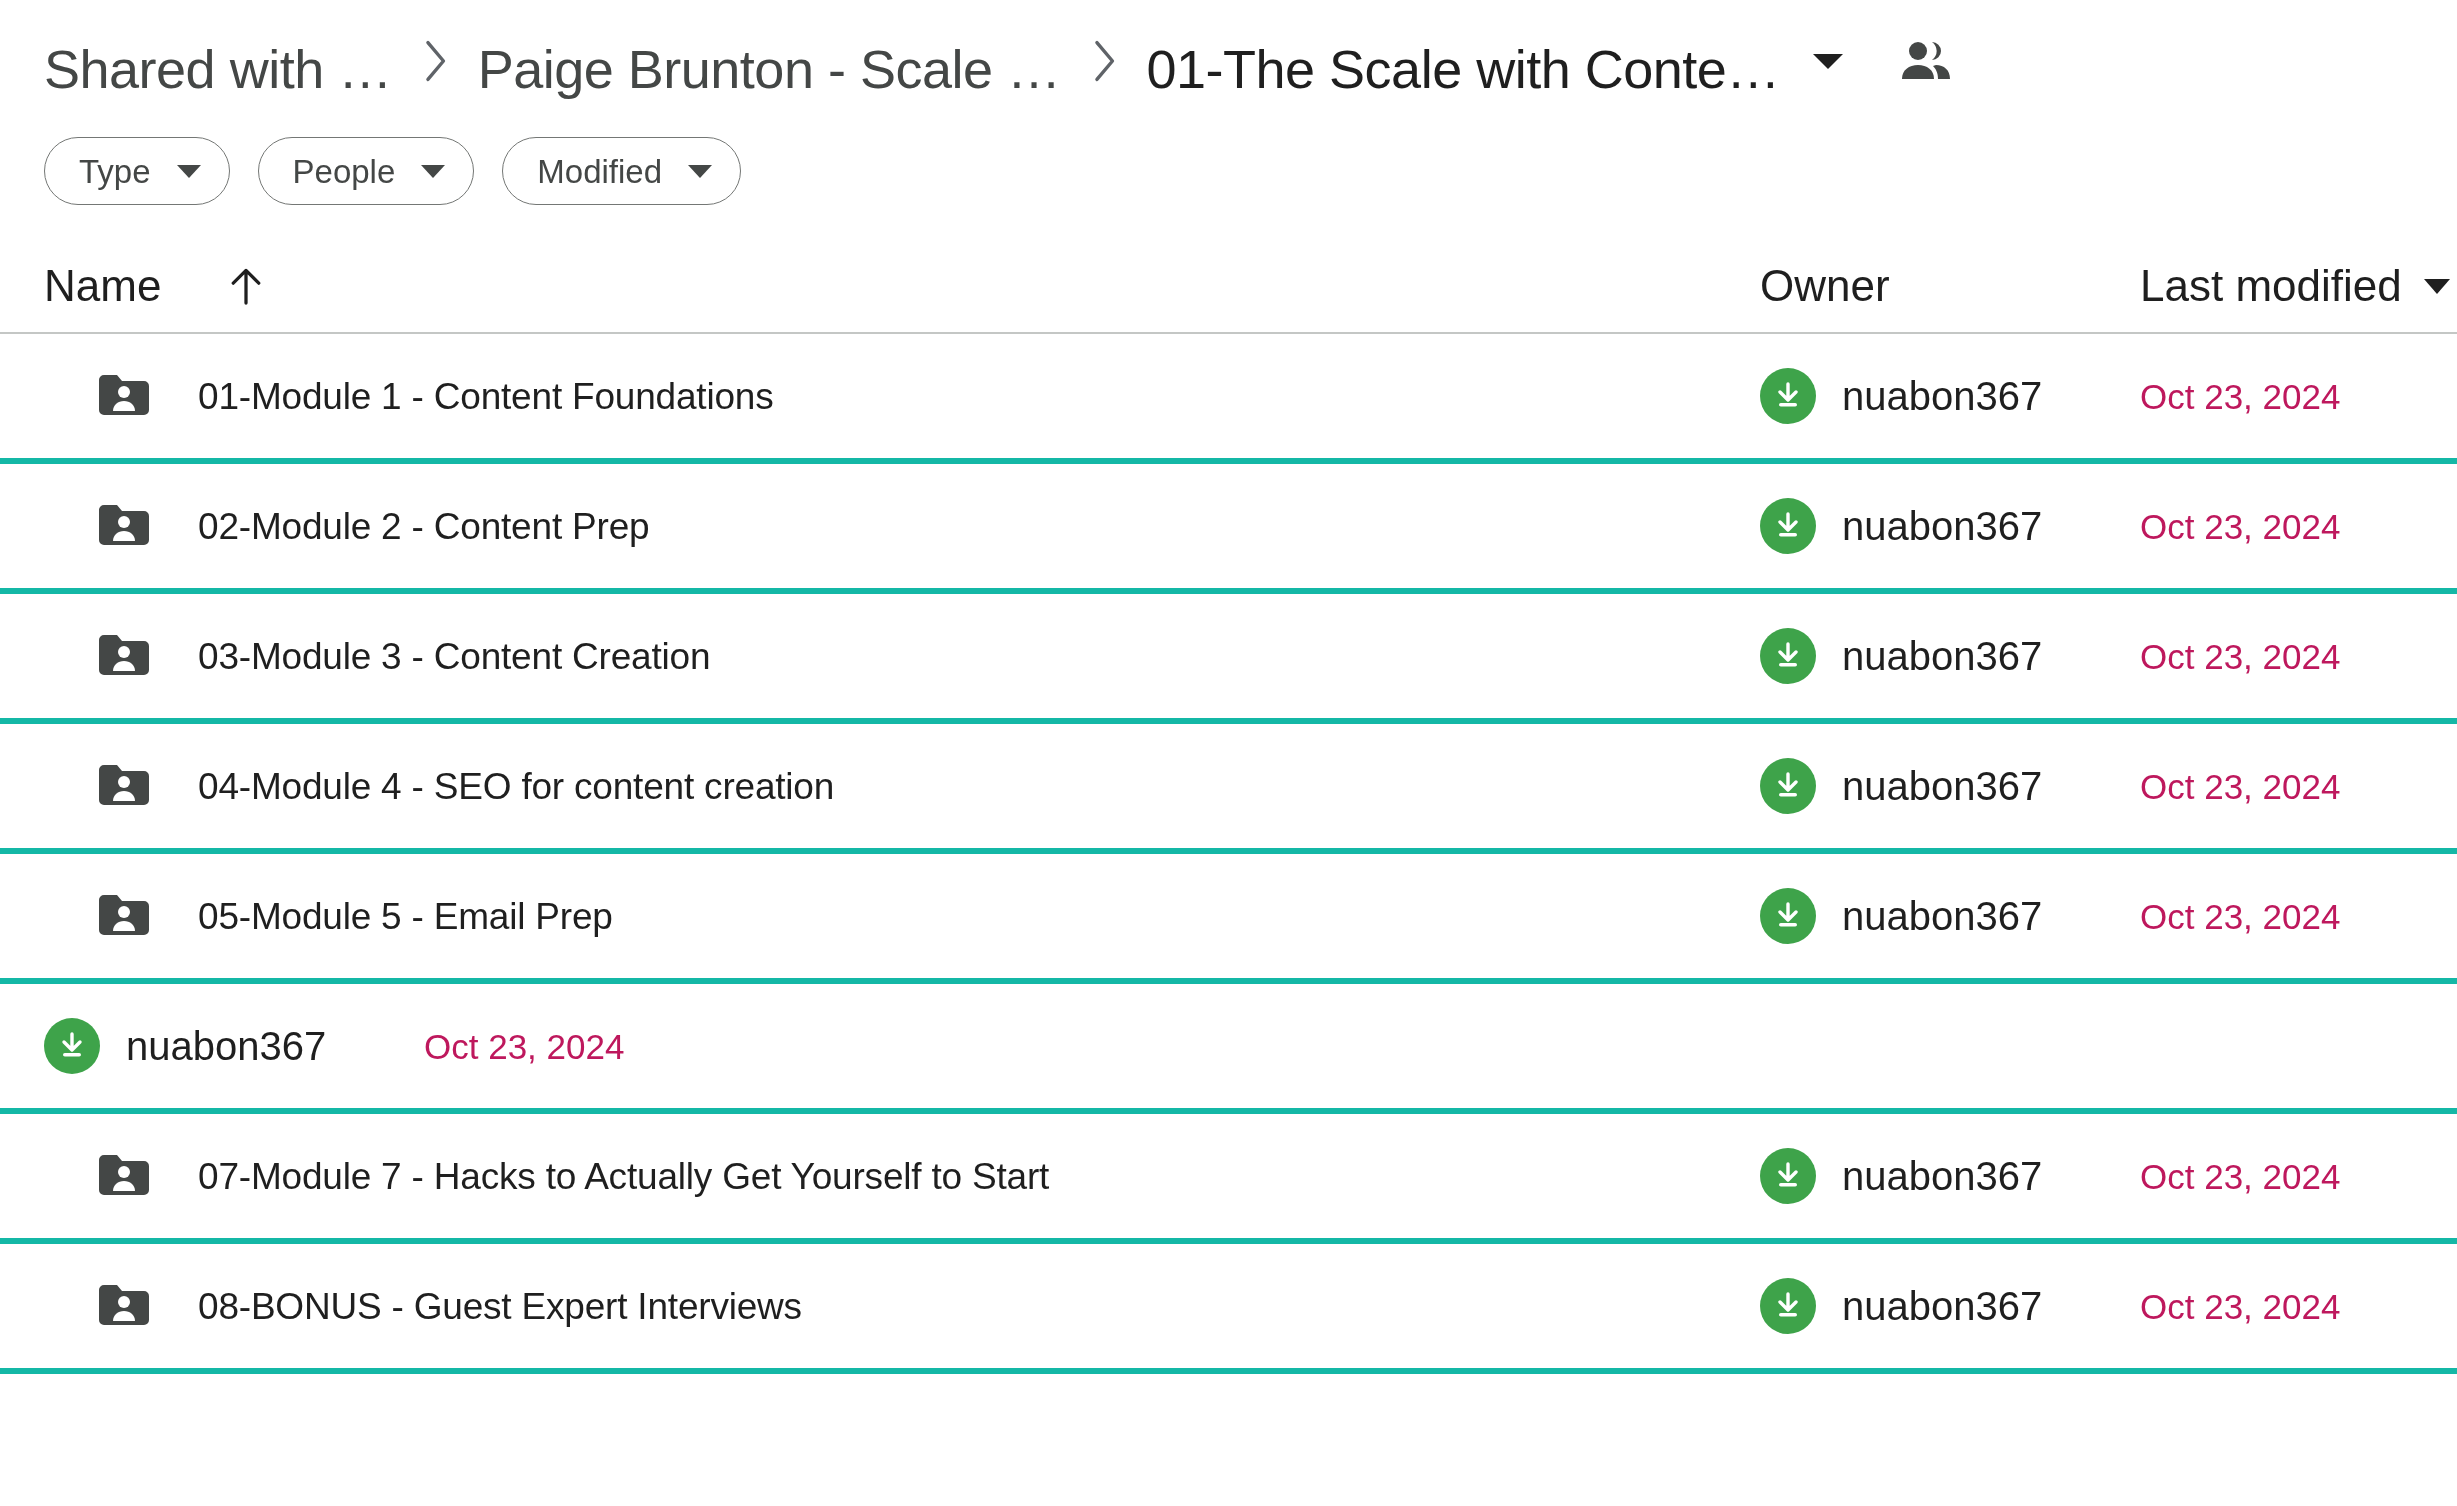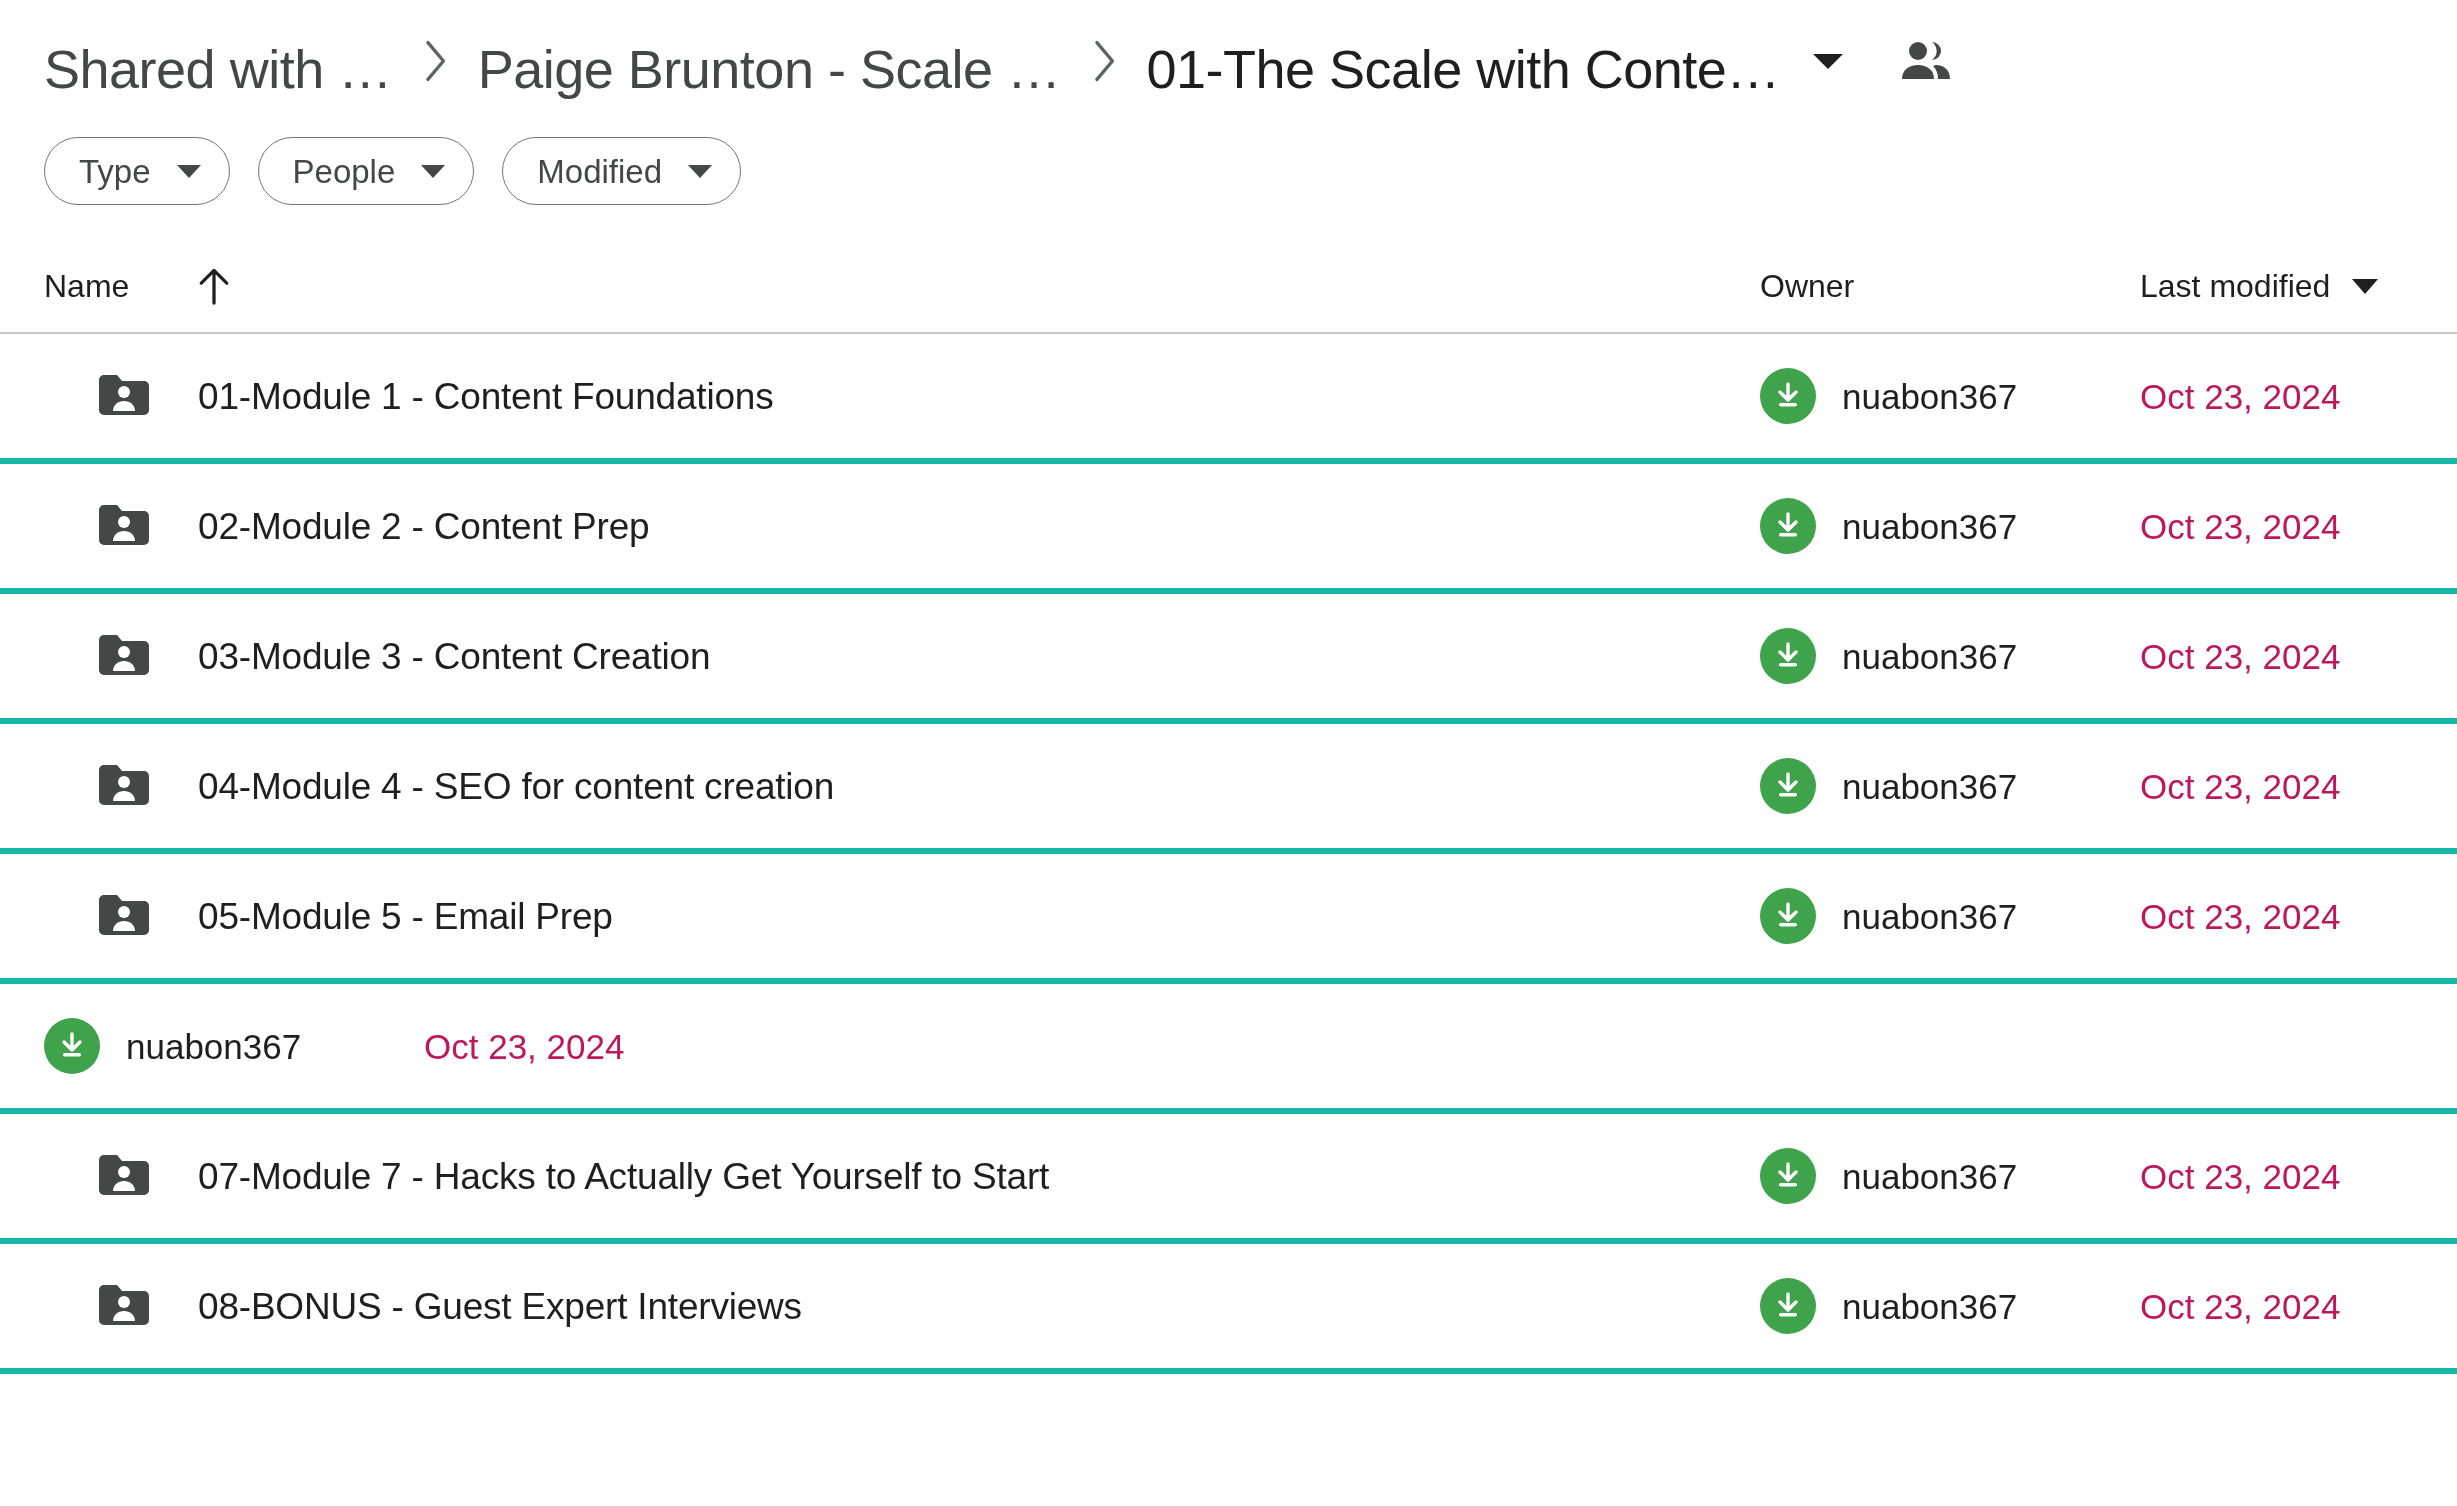--- a/index.html
+++ b/index.html
@@ -101,21 +101,21 @@
     box-sizing: border-box;
   }
   .thead {
     display: flex;
     align-items: center;
     height: 92px;
     padding: 0 0 0 44px;
     box-sizing: border-box;
   }
   .th {
-    font-size: 32px;
+    font-size: 44px;
     color: #1f1f1f;
     line-height: 1;
     white-space: nowrap;
   }
   .th-name {
     flex: 1 1 auto;
     display: flex;
     align-items: center;
   }
   .th-sort-arrow {
@@ -185,21 +185,21 @@
     width: 56px;
     height: 56px;
     flex: 0 0 56px;
     border-radius: 50%;
     display: flex;
     align-items: center;
     justify-content: center;
   }
   .owner-text {
     margin-left: 26px;
-    font-size: 35px;
+    font-size: 40px;
     color: #1f1f1f;
     line-height: 1;
     white-space: nowrap;
   }
   .cell-modified {
     width: 317px;
     flex: 0 0 317px;
     font-size: 35px;
     color: #be185d;
     line-height: 1;

